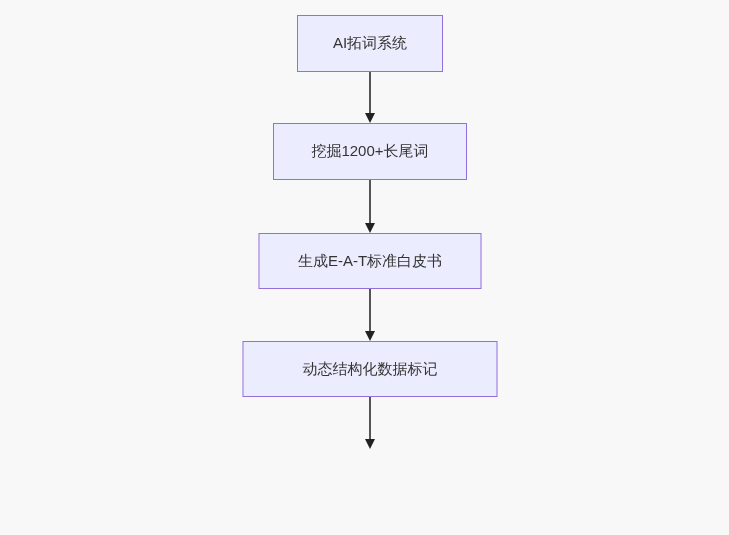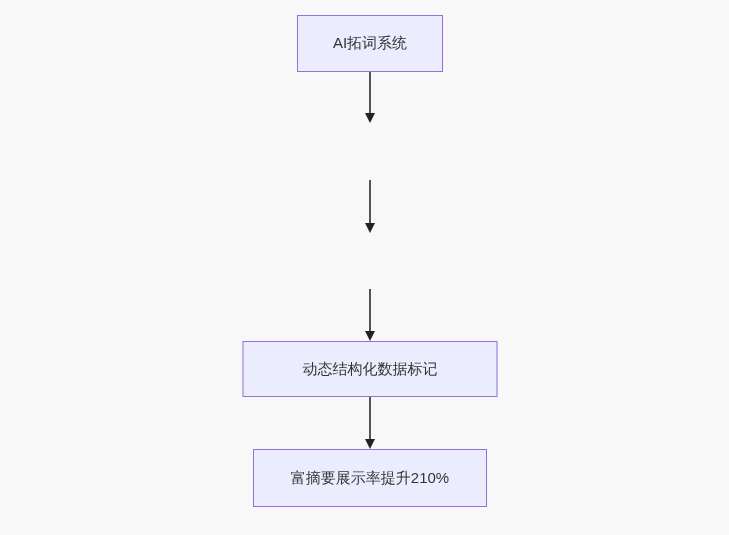--- a/index.html
+++ b/index.html
@@ -67,38 +67,41 @@
 
   <div class="node" style="top:15px; width:146px; height:57px;">
     <span>AI拓词系统</span>
   </div>
 
   <div class="edge" style="top:72px; height:51px;">
     <div class="line"></div>
     <div class="head"></div>
   </div>
 
+  <div class="node" style="top:123px; width:194px; height:57px;">
+    <span>挖掘1200+长尾词</span>
+  </div>
 
   <div class="edge" style="top:180px; height:53px;">
     <div class="line"></div>
     <div class="head"></div>
   </div>
 
+  <div class="node" style="top:233px; width:223px; height:56px;">
+    <span>生成E-A-T标准白皮书</span>
+  </div>
 
   <div class="edge" style="top:289px; height:52px;">
     <div class="line"></div>
     <div class="head"></div>
   </div>
 
   <div class="node" style="top:341px; width:255px; height:56px;">
     <span>动态结构化数据标记</span>
   </div>
 
   <div class="edge" style="top:397px; height:52px;">
     <div class="line"></div>
     <div class="head"></div>
   </div>
 
-  <div class="node" style="top:449px; width:234px; height:58px;">
-    <span>富摘要展示率提升210%</span>
-  </div>
 
 </div>
 
 </body></html>

